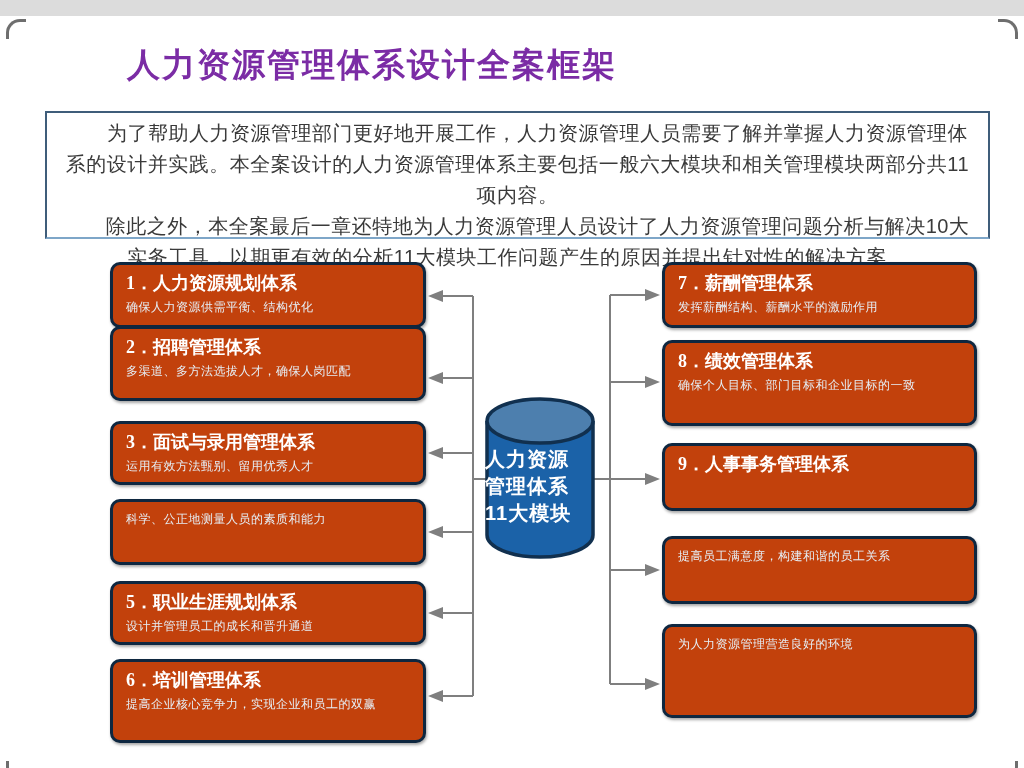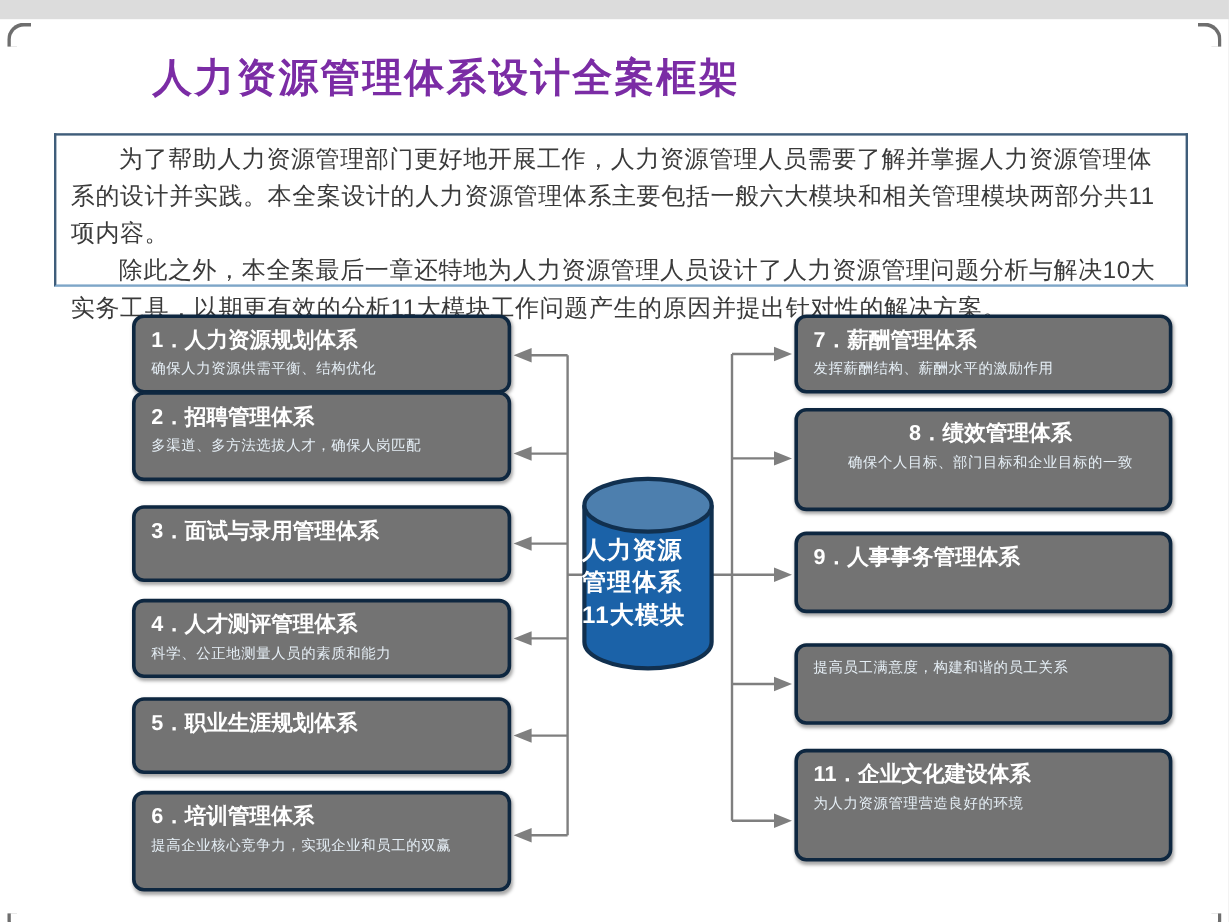--- a/index.html
+++ b/index.html
@@ -18,33 +18,34 @@
 
   .page-title {
     position:absolute; left:127px; top:27px;
     font-size:33px; font-weight:bold; color:#7b2ca5; letter-spacing:2px;
     white-space:nowrap;
   }
   .intro {
     position:absolute; left:45px; top:95px; width:945px; height:128px;
     border:2px solid #3f5d7a; border-bottom-color:#7ea6c8;
     background:#ffffff; padding:5px 12px 4px 12px;
-    font-size:20px; line-height:31px; color:#3a3a3a;
+    font-size:20px; line-height:31px; color:#3a3a3a;text-align:center;
   }
   .intro p { text-indent:2em; letter-spacing:0.5px; }
 
   .diagram-svg { position:absolute; left:0; top:0; z-index:1; }
 
   .module {
     position:absolute; z-index:2;
-    background:#737373;
+    background:#c2410c;
     border:3px solid #0e2740; border-radius:10px;
     padding:6px 1px 4px 13px;
     color:#ffffff; overflow:hidden;
     box-shadow:1px 2px 3px rgba(0,0,0,0.35);
+    font-family:Liberation Serif, serif;
   }
   .m-title { font-size:18px; font-weight:bold; line-height:25px; white-space:nowrap; }
   .m-desc  { font-size:12px; line-height:22px; color:#e6eff6; letter-spacing:0.5px; }
 
   .col-left  .module { left:110px; width:316px; }
   .col-right .module { left:662px; width:315px; }
 
   .cyl-svg { position:absolute; left:0; top:0; z-index:3; }
   .cyl-label {
     position:absolute; z-index:4; left:485px; top:430px; width:110px;
@@ -106,51 +107,51 @@
     <div class="module" style="top:246px; height:66px;">
       <div class="m-title">1．人力资源规划体系</div>
       <div class="m-desc">确保人力资源供需平衡、结构优化</div>
     </div>
     <div class="module" style="top:310px; height:75px;">
       <div class="m-title">2．招聘管理体系</div>
       <div class="m-desc">多渠道、多方法选拔人才，确保人岗匹配</div>
     </div>
     <div class="module" style="top:405px; height:64px;">
       <div class="m-title">3．面试与录用管理体系</div>
+      <div class="m-desc">运用有效方法甄别、留用优秀人才</div>
     </div>
     <div class="module" style="top:483px; height:66px;">
-      <div class="m-title">4．人才测评管理体系</div>
       <div class="m-desc">科学、公正地测量人员的素质和能力</div>
     </div>
     <div class="module" style="top:565px; height:64px;">
       <div class="m-title">5．职业生涯规划体系</div>
+      <div class="m-desc">设计并管理员工的成长和晋升通道</div>
     </div>
     <div class="module" style="top:643px; height:84px;">
       <div class="m-title">6．培训管理体系</div>
       <div class="m-desc">提高企业核心竞争力，实现企业和员工的双赢</div>
     </div>
   </div>
 
   <div class="col-right">
     <div class="module" style="top:246px; height:66px;">
       <div class="m-title">7．薪酬管理体系</div>
       <div class="m-desc">发挥薪酬结构、薪酬水平的激励作用</div>
     </div>
-    <div class="module" style="top:324px; height:86px;text-align:center;">
+    <div class="module" style="top:324px; height:86px;">
       <div class="m-title">8．绩效管理体系</div>
       <div class="m-desc">确保个人目标、部门目标和企业目标的一致</div>
     </div>
     <div class="module" style="top:427px; height:68px;">
       <div class="m-title">9．人事事务管理体系</div>
     </div>
     <div class="module" style="top:520px; height:68px;">
       <div class="m-desc">提高员工满意度，构建和谐的员工关系</div>
     </div>
     <div class="module" style="top:608px; height:94px;">
-      <div class="m-title">11．企业文化建设体系</div>
       <div class="m-desc">为人力资源管理营造良好的环境</div>
     </div>
   </div>
 
   <svg class="cyl-svg" width="1024" height="768">
     <path d="M487,405 L487,519 A53,22 0 0 0 593,519 L593,405" fill="#1b62a8" stroke="#11304f" stroke-width="3.5"></path>
     <ellipse cx="540" cy="405" rx="53" ry="22" fill="#4d7fae" stroke="#11304f" stroke-width="3.5"></ellipse>
   </svg>
   <div class="cyl-label">人力资源
 管理体系

